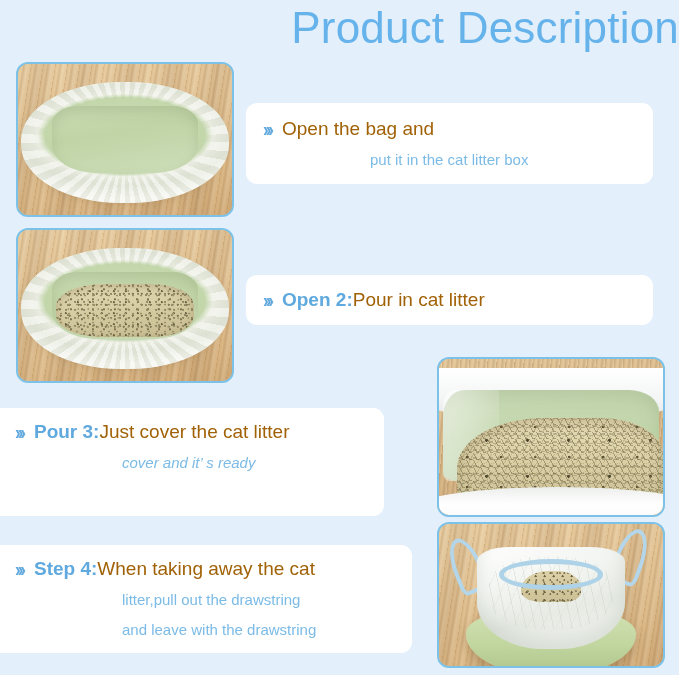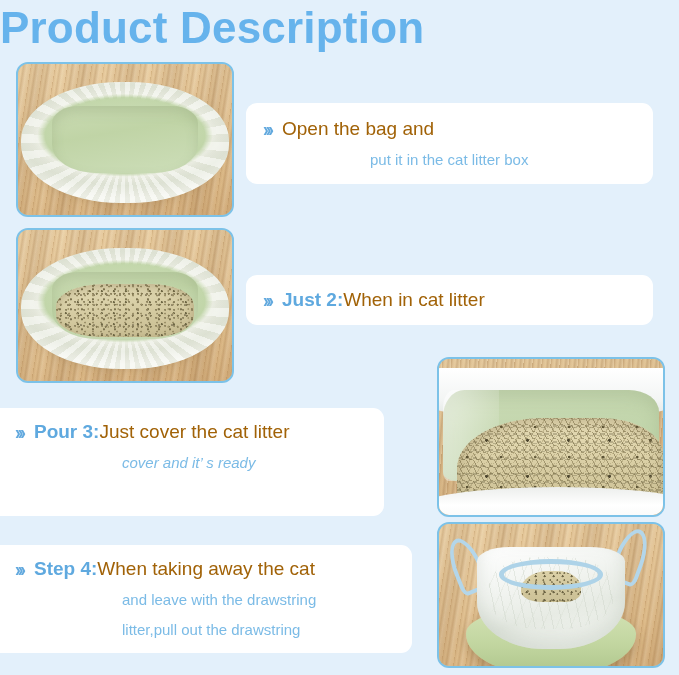--- a/index.html
+++ b/index.html
@@ -14,24 +14,24 @@
     overflow: hidden;
     position: relative;
   }
 
   
   #page-title {
     position: absolute;
     left: 0;
     top: 2px;
     width: 679px;
-    text-align: left;
+    text-align: right;
     font-size: 44px;
     line-height: 52px;
-    font-weight: 700;
+    font-weight: 400;
     color: #66b3ec;
     letter-spacing: 0.2px;
     white-space: nowrap;
   }
 
   
   .photo {
     position: absolute;
     border: 2px solid #7cc2e8;
     border-radius: 12px;
@@ -376,22 +376,22 @@
       <span class="step-text">Open the bag and</span>
     </div>
     <div class="step-cont" style="padding-left:107px;">put it in the cat litter box</div>
   </div>
 </div>
 
 <div class="step-card" style="left:246px; top:275px; width:407px; height:50px; padding:10px 0 0 17px;">
   <div class="step-inner">
     <div class="step-line">
       <span class="chev">›››</span>
-      <span class="step-label">Just 2:</span>
-      <span class="step-text">When in cat litter</span>
+      <span class="step-label">Open 2:</span>
+      <span class="step-text">Pour in cat litter</span>
     </div>
   </div>
 </div>
 
 <div class="step-card" style="left:-12px; top:408px; width:396px; height:108px; padding:9px 0 0 27px;">
   <div class="step-inner">
     <div class="step-line">
       <span class="chev">›››</span>
       <span class="step-label">Pour 3:</span>
       <span class="step-text">Just cover the cat litter</span>
@@ -400,16 +400,16 @@
   </div>
 </div>
 
 <div class="step-card" style="left:-12px; top:545px; width:424px; height:108px; padding:9px 0 0 27px;">
   <div class="step-inner">
     <div class="step-line">
       <span class="chev">›››</span>
       <span class="step-label">Step 4:</span>
       <span class="step-text">When taking away the cat</span>
     </div>
+    <div class="step-cont" style="padding-left:107px;">litter,pull out the drawstring</div>
     <div class="step-cont" style="padding-left:107px;">and leave with the drawstring</div>
-    <div class="step-cont" style="padding-left:107px;">litter,pull out the drawstring</div>
   </div>
 </div>
 
 </body></html>

